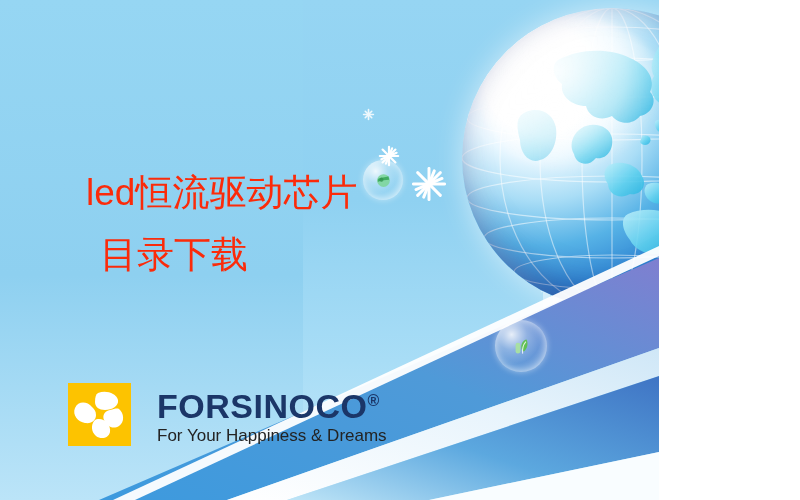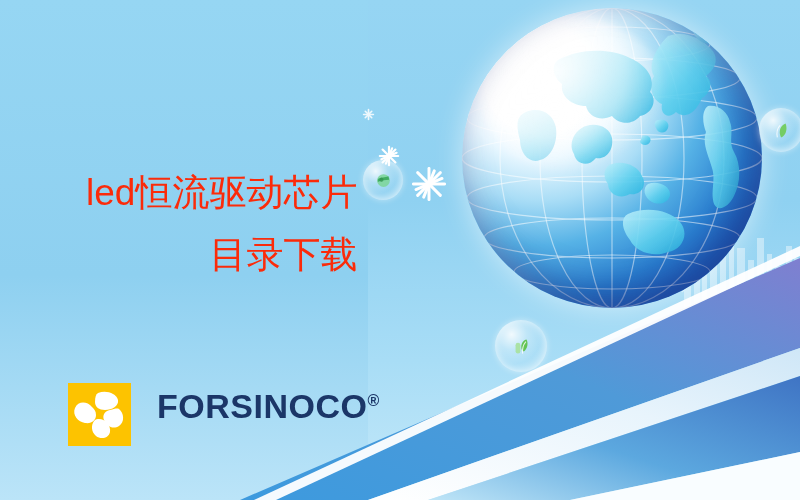--- a/index.html
+++ b/index.html
@@ -6,21 +6,21 @@
     margin: 0;
     padding: 0;
     background: #ffffff;
   }
   body {
     font-family: "Liberation Sans", sans-serif;
   }
 
   #banner {
     position: relative;
-    width: 800px;
+    width: 659px;
     height: 500px;
     overflow: hidden;
     background: #93d2f2;
   }
 
   
   .bg-base {
     position: absolute;
     inset: 0;
     background:
@@ -130,21 +130,20 @@
     color: #fb2b0a;
     font-size: 37px;
     line-height: 62px;
     font-family: "Liberation Sans", sans-serif;
     white-space: nowrap;
     letter-spacing: 0px;
   }
   .headline .line2 {
     display: block;
     padding-left: 14px;
-    text-align: right;
   }
 
   
   .logo {
     position: absolute;
     left: 68px; top: 383px;
     display: flex;
     align-items: flex-start;
   }
   .logo-mark {
@@ -386,16 +385,17 @@
           <path d="M24 24 C19 18 10 18 7 25 C4 32 10 39 17 40 C24 41 28 37 28 32 C28 28 26 26 24 24 Z"></path>
           <path d="M51 26 C56 30 57 39 51 43 C45 47 38 43 36 37 C34 32 37 28 42 27 C46 26 49 25 51 26 Z"></path>
           <path d="M31 36 C37 36 43 42 42 49 C41 55 33 57 28 53 C23 49 23 42 26 38 C28 36 29 36 31 36 Z"></path>
         </g>
       </svg>
     </div>
     <div class="logo-text">
       <div class="logo-word">
         <span>FORSINOCO</span><span class="reg">®</span>
       </div>
+      <div class="logo-tag">For Your Happiness &amp; Dreams</div>
     </div>
   </div>
 
 </div>
 
 </body></html>

